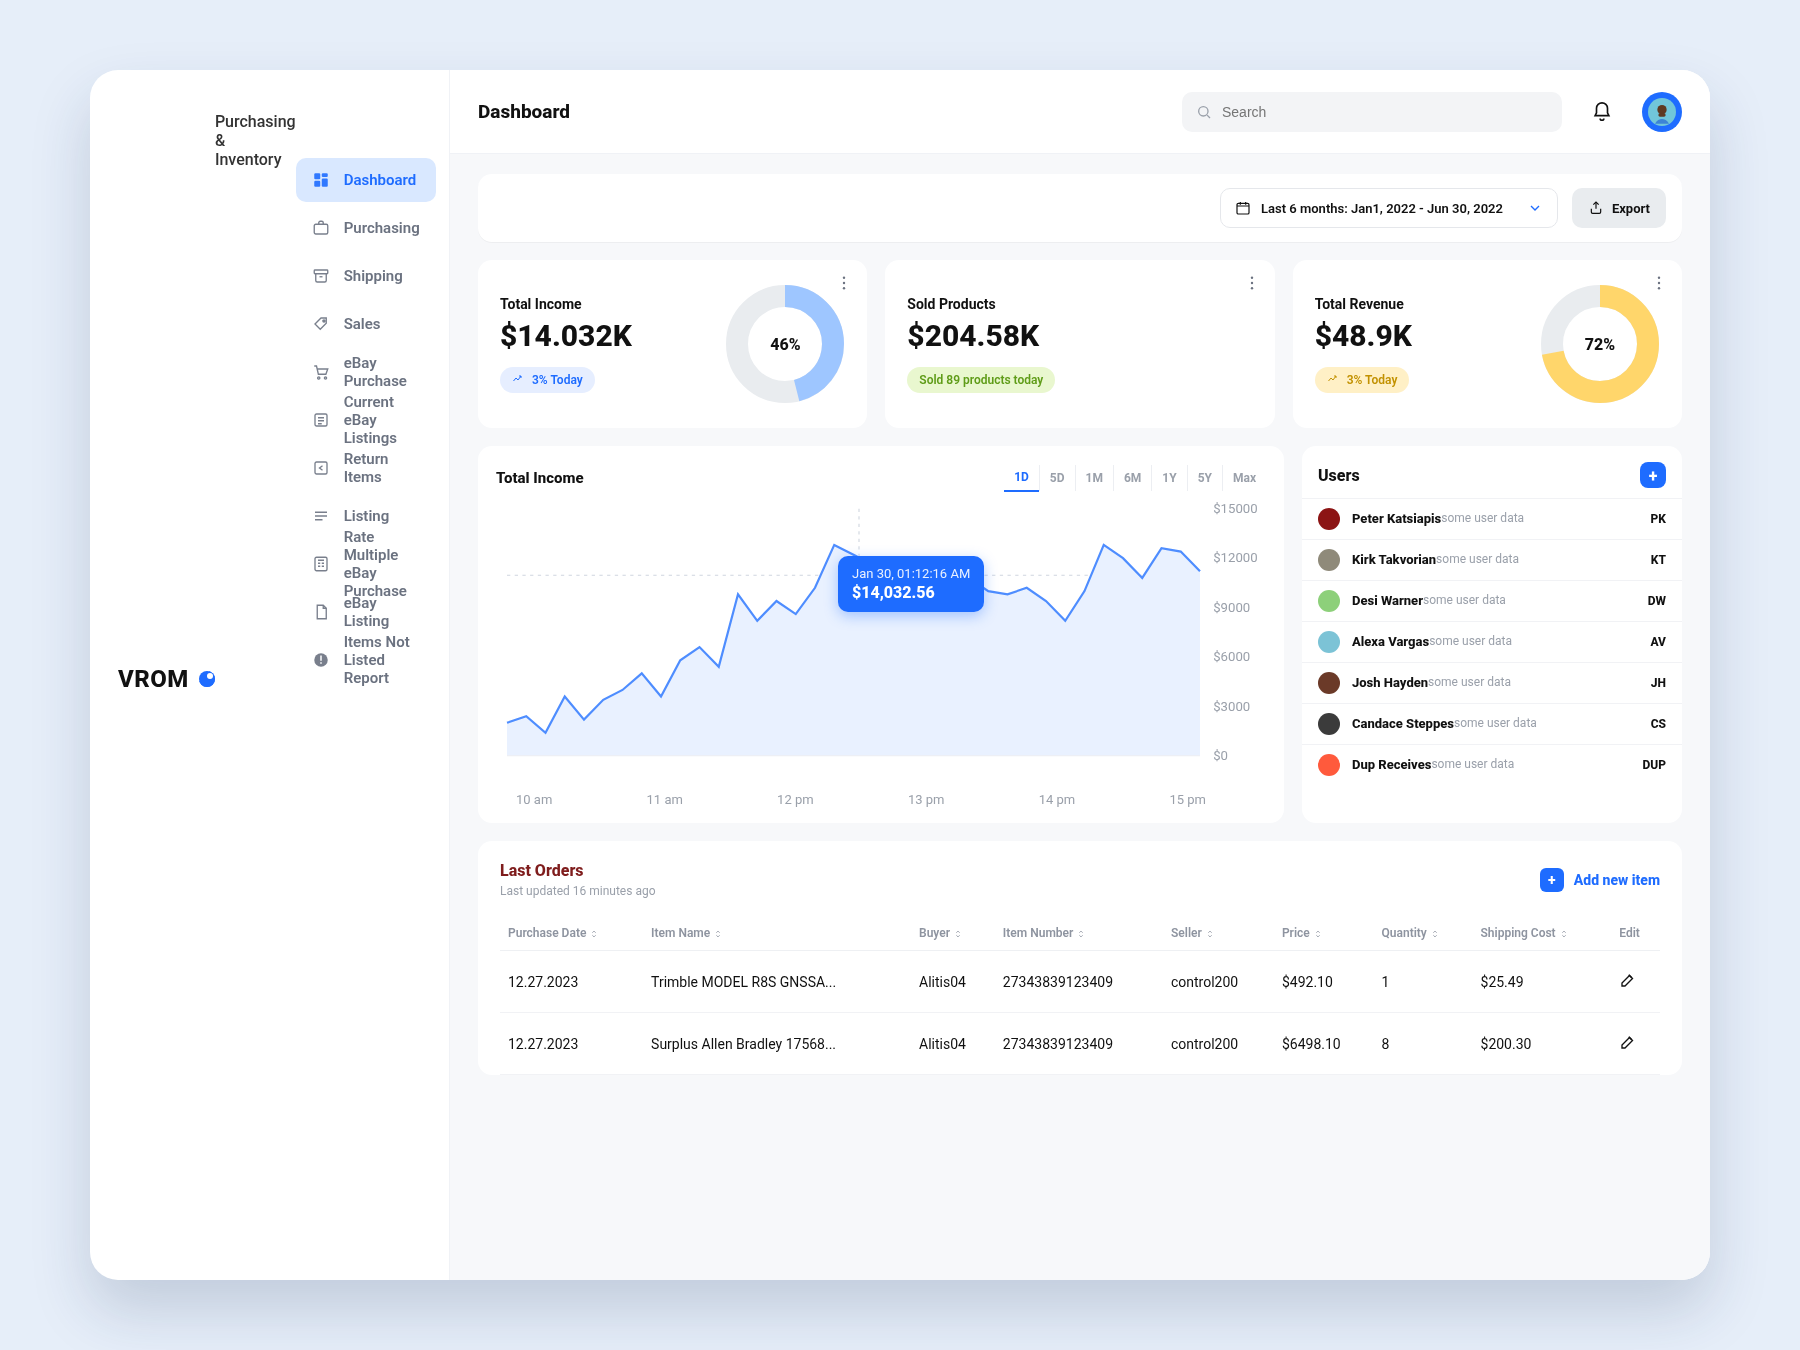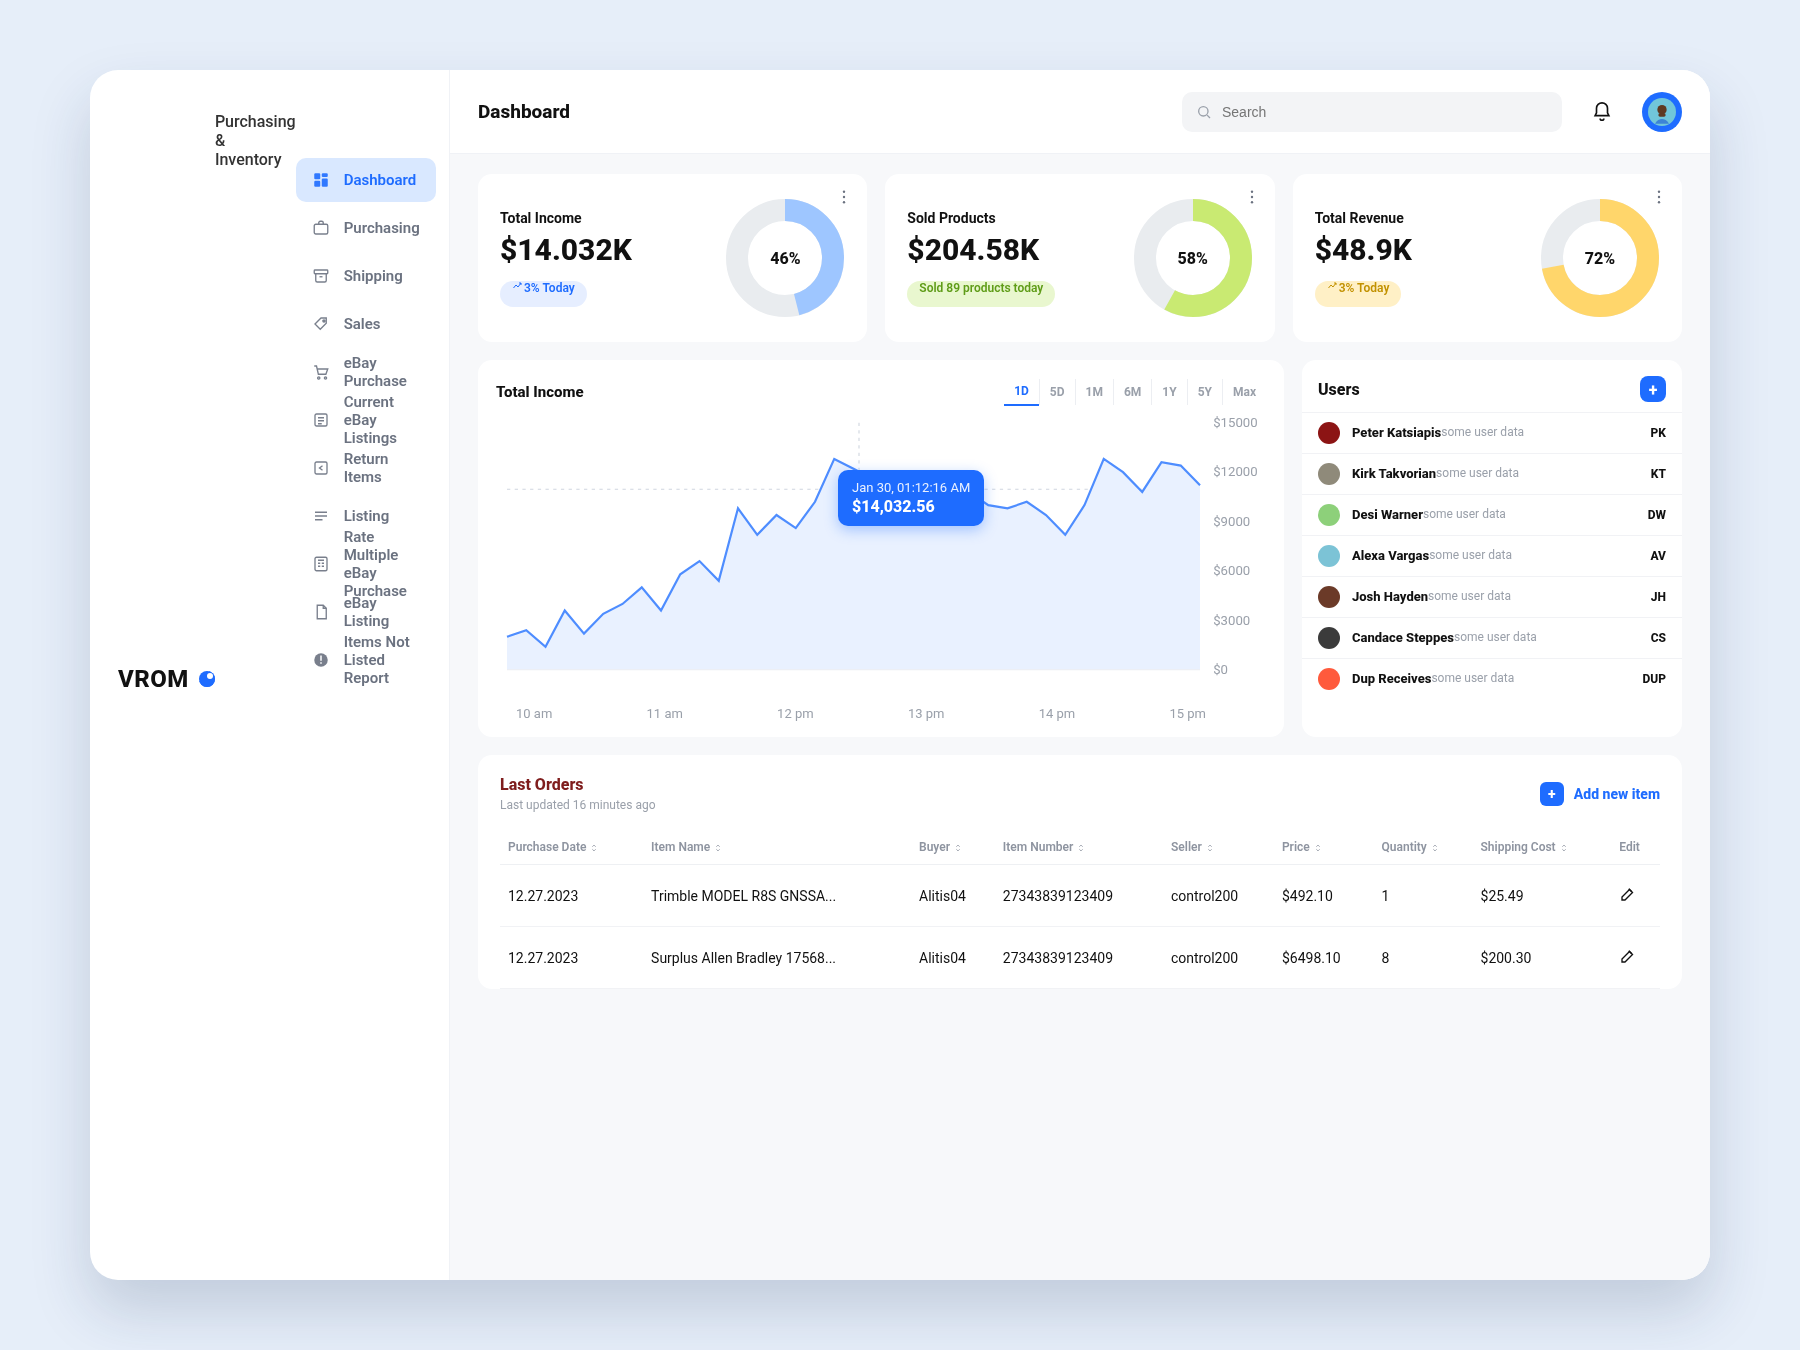--- a/index.html
+++ b/index.html
@@ -45,21 +45,21 @@
   .range-btn .chev { margin-left: 14px; color:#1e6cff; }
   .export-btn { height:40px; border-radius:10px; display:flex; align-items:center; gap:8px; padding:0 16px; font-size:13px; font-weight:700; color:#111; background:#e9ecef; cursor:pointer; }
   .export-btn svg{ width:16px; height:16px; }
 
   .triptych { display:grid; grid-template-columns: 1fr 1fr 1fr; gap:18px; }
   .kpi { background:#fff; border-radius:14px; padding:22px 20px 22px 22px; position:relative; display:flex; gap:16px; align-items:center; }
   .kpi .more { position:absolute; top:14px; right:14px; color:#6b7280; cursor:pointer; }
   .kpi .left { flex:1; }
   .kpi .label { font-size:14px; color:#111; font-weight:700; }
   .kpi .value { font-size:30px; font-weight:800; color:#111; margin-top:6px; }
-  .pill { display:inline-flex; align-items:flex-start; height:26px; border-radius:13px; padding:0 12px; font-size:12px; font-weight:600; margin-top:14px; }
+  .pill { display:inline-flex; align-items:center; gap:8px; height:26px; border-radius:13px; padding:0 12px; font-size:12px; font-weight:600; margin-top:14px; }
   .pill.blue { background:#e6eeff; color:#1e6cff; }
   .pill.green { background:#e9f7cf; color:#5f9c18; }
   .pill.yellow { background:#fff0c6; color:#c29100; }
   .donut-wrap { width:124px; height:124px; position:relative; }
   .donut-wrap .pct { position:absolute; inset:0; display:flex; align-items:center; justify-content:center; font-weight:800; font-size:16px; color:#111; }
 
   .row2 { display:grid; grid-template-columns: 1fr 380px; gap:18px; }
 
   .chart-card { background:#fff; border-radius:14px; padding:18px 18px 10px; }
   .chart-head { display:flex; align-items:center; }
@@ -252,20 +252,40 @@
             <circle cx="12" cy="12" r="12" fill="#71c6d9"></circle>
             <circle cx="12" cy="10" r="4" fill="#5e3a22"></circle>
             <rect x="9" y="13" width="6" height="3" rx="1.2" fill="#5e3a22"></rect>
             <path d="M6 22c1.5-3 4-4 6-4s4.5 1 6 4" fill="#3c84d6"></path>
           </svg>
       </div>
     </div>
 
     <div class="content">
 
+      <div class="toolbar-card">
+        <div class="range-btn">
+          <svg viewBox="0 0 24 24" fill="none" stroke="#111" stroke-width="1.8">
+              <rect x="3" y="5" width="18" height="16" rx="2"></rect>
+              <path d="M3 9h18M8 3v4M16 3v4"></path>
+            </svg>
+          <span>Last 6 months: Jan1, 2022 - Jun 30, 2022</span>
+          <svg class="chev" viewBox="0 0 24 24" fill="none" stroke="currentColor" stroke-width="2">
+              <path d="M6 9l6 6 6-6"></path>
+            </svg>
+        </div>
+        <div class="export-btn">
+          <svg viewBox="0 0 24 24" fill="none" stroke="#111" stroke-width="1.8">
+              <path d="M12 3v10"></path>
+              <path d="M8 7l4-4 4 4"></path>
+              <path d="M5 13v5a2 2 0 0 0 2 2h10a2 2 0 0 0 2-2v-5"></path>
+            </svg>
+          <span>Export</span>
+        </div>
+      </div>
 
       <div class="triptych" id="kpis">
           <div class="kpi">
             <div class="more"><svg width="18" height="18" viewBox="0 0 24 24" fill="currentColor">
                 <circle cx="12" cy="5" r="1.6"></circle>
                 <circle cx="12" cy="12" r="1.6"></circle>
                 <circle cx="12" cy="19" r="1.6"></circle>
               </svg></div>
             <div class="left"><div class="label">Total Income</div><div class="value">$14.032K</div><div class="pill blue">
                 <svg width="12" height="12" viewBox="0 0 24 24" fill="none" stroke="currentColor" stroke-width="2">
@@ -282,25 +302,20 @@
           </div>
           <div class="kpi">
             <div class="more"><svg width="18" height="18" viewBox="0 0 24 24" fill="currentColor">
                 <circle cx="12" cy="5" r="1.6"></circle>
                 <circle cx="12" cy="12" r="1.6"></circle>
                 <circle cx="12" cy="19" r="1.6"></circle>
               </svg></div>
             <div class="left"><div class="label">Sold Products</div><div class="value">$204.58K</div><div class="pill green">
                 <span>Sold 89 products today</span>
               </div></div>
-            <div class="donut-wrap"><svg width="124" height="124" viewBox="0 0 124 124">
-                <circle cx="62" cy="62" r="48" fill="none" stroke="#e9ecef" stroke-width="22"></circle>
-                <circle cx="62" cy="62" r="48" fill="none" stroke="#c9ea72" stroke-width="22" stroke-dasharray="174.92387895187966 126.66901579274048" transform="rotate(-90 62 62)" stroke-linecap="butt"></circle>
-                <circle cx="62" cy="62" r="30" fill="#fff"></circle>
-              </svg><div class="pct">58%</div></div>
           </div>
           <div class="kpi">
             <div class="more"><svg width="18" height="18" viewBox="0 0 24 24" fill="currentColor">
                 <circle cx="12" cy="5" r="1.6"></circle>
                 <circle cx="12" cy="12" r="1.6"></circle>
                 <circle cx="12" cy="19" r="1.6"></circle>
               </svg></div>
             <div class="left"><div class="label">Total Revenue</div><div class="value">$48.9K</div><div class="pill yellow">
                 <svg width="12" height="12" viewBox="0 0 24 24" fill="none" stroke="currentColor" stroke-width="2">
                   <path d="M3 14l5-6 4 4 6-8"></path>

